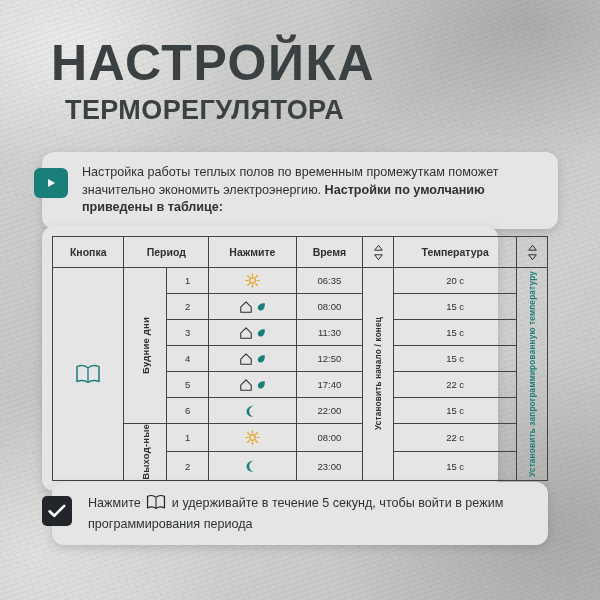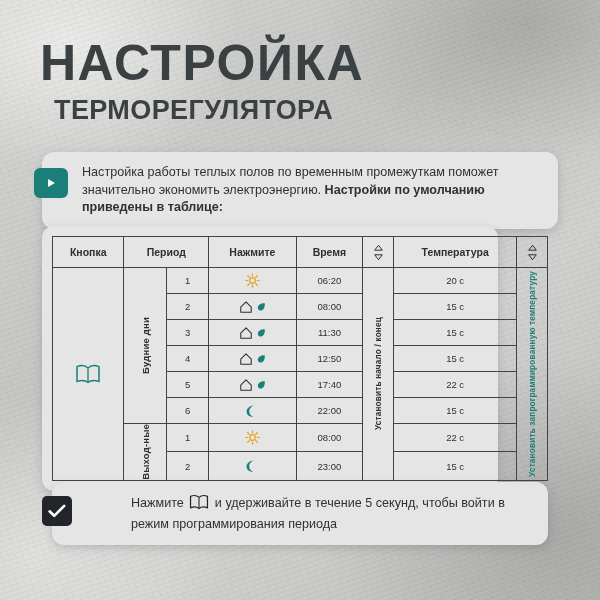--- a/index.html
+++ b/index.html
@@ -37,21 +37,21 @@
     opacity: 0.9;
   }
   #page {
     position: absolute;
     inset: 0;
   }
 
   
   .title-block {
     position: absolute;
-    left: 40px;
+    left: 51px;
     top: 36px;
     width: 520px;
   }
   .title-main {
     font-size: 50px;
     line-height: 54px;
     font-weight: bold;
     letter-spacing: 1.5px;
     color: #3b4043;
     margin: 0;
@@ -178,21 +178,20 @@
   .footer-card {
     position: absolute;
     left: 52px;
     top: 482px;
     width: 496px;
     min-height: 56px;
     display: flex;
     align-items: flex-start;
     padding: 12px 16px 12px 0;
     box-sizing: border-box;
-    gap: 43px;
   }
   .check-badge {
     width: 30px;
     height: 30px;
     margin-top: 2px;
     margin-left: -10px;
     background: #22262a;
     border-radius: 5px;
     display: flex;
     align-items: center;
@@ -289,21 +288,21 @@
                   <line x1="0.8" y1="8" x2="3" y2="8"></line>
                   <line x1="13" y1="8" x2="15.2" y2="8"></line>
                   <line x1="2.9" y1="2.9" x2="4.5" y2="4.5"></line>
                   <line x1="11.5" y1="11.5" x2="13.1" y2="13.1"></line>
                   <line x1="2.9" y1="13.1" x2="4.5" y2="11.5"></line>
                   <line x1="11.5" y1="4.5" x2="13.1" y2="2.9"></line>
                 </g>
               </svg>
             </div>
           </td>
-          <td class="col-time">06:20</td>
+          <td class="col-time">06:35</td>
           <td class="col-arrow1" rowspan="8">
             <div class="vert-wrap">
                 <span class="vert small">Установить начало / конец</span>
               </div>
           </td>
           <td class="col-temp">20 c</td>
           <td class="col-arrow2" rowspan="8">
             <div class="vert-wrap">
                 <span class="vert small teal">Установить запрограммированную температуру</span>
               </div>

